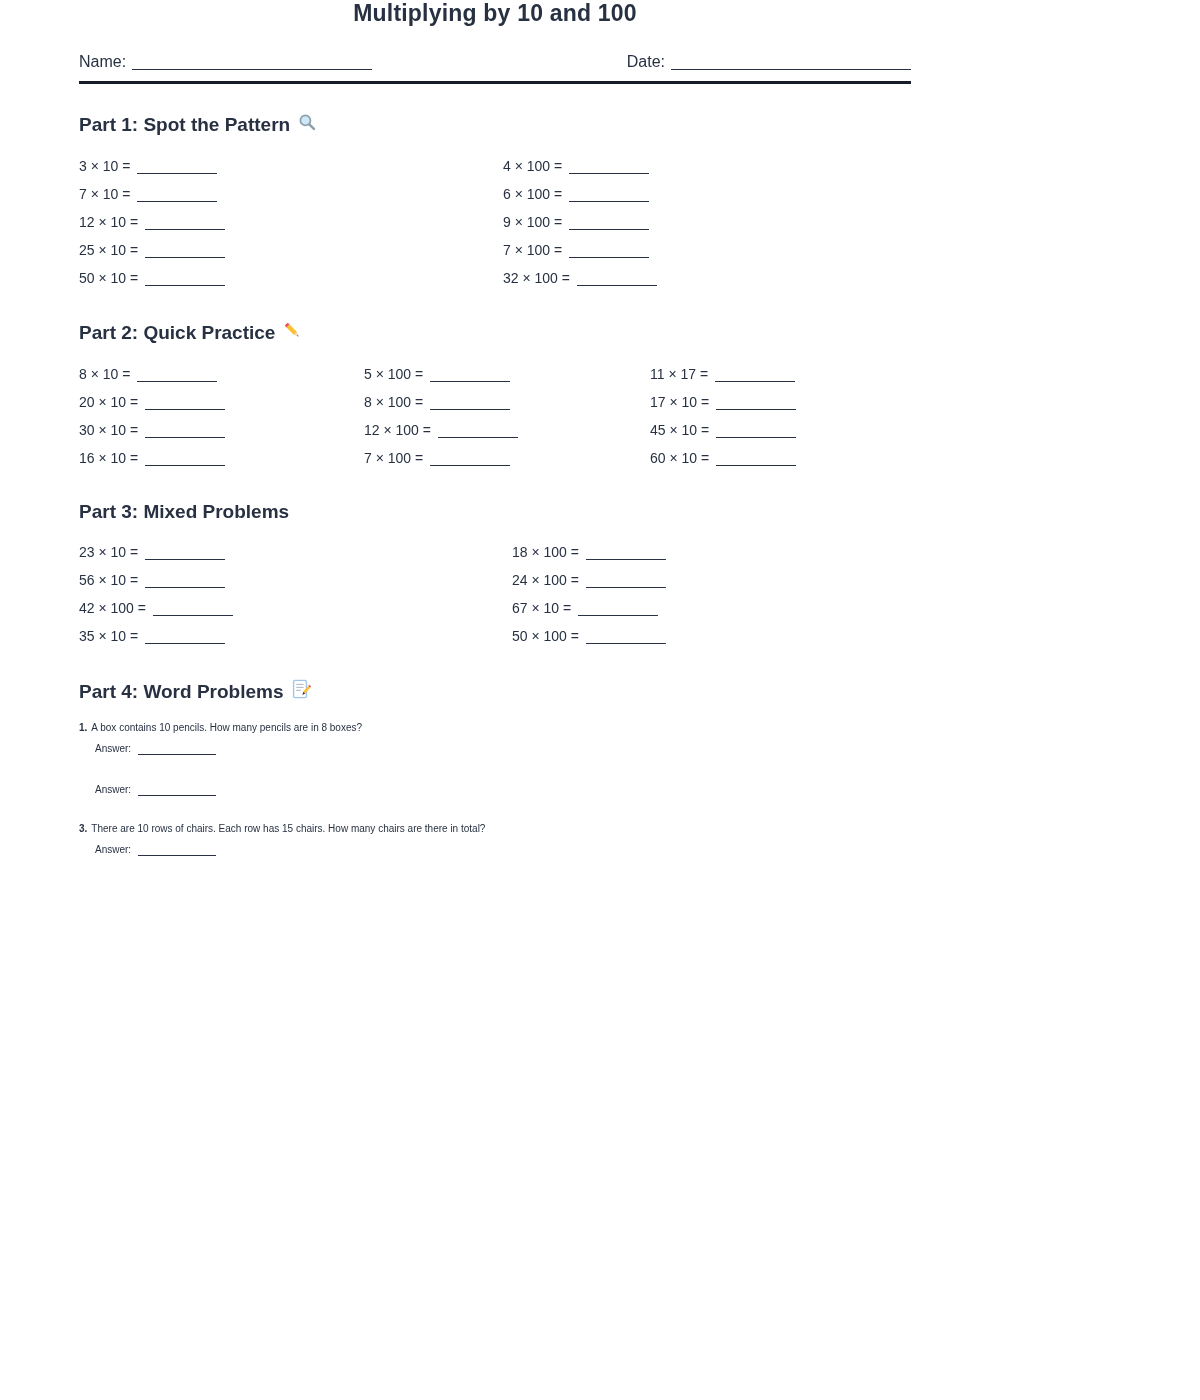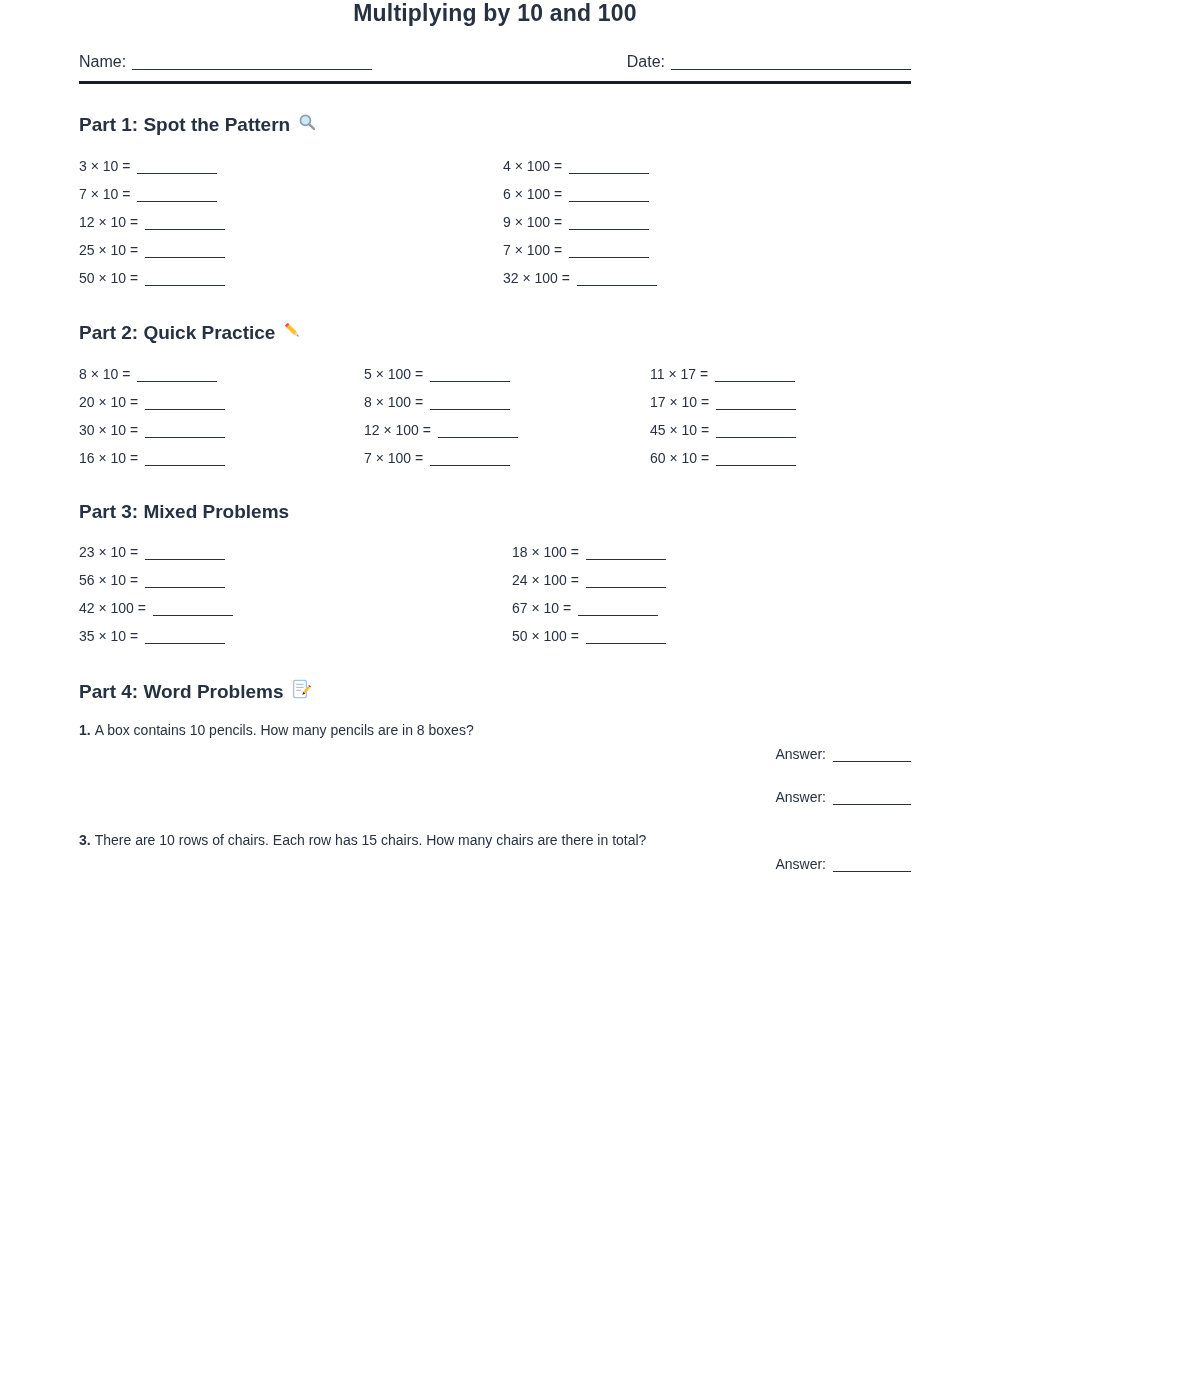--- a/index.html
+++ b/index.html
@@ -45,24 +45,24 @@
   .prob-grid.cols3  { grid-template-columns: 285px 286px auto; grid-template-rows: repeat(4, 28px); }
   .prob-grid.cols2b { grid-template-columns: 433px auto; grid-template-rows: repeat(4, 28px); }
   .prob { line-height: 28px; white-space: nowrap; }
 
   .blank {
     display: inline-block; width: 80px; height: 14px;
     border-bottom: 1.6px solid var(--text, #273142);
     margin-left: 7px; vertical-align: -3px;
   }
 
-  .wp-list { margin-top: 18px; font-size: 14px; }
+  .wp-list { margin-top: 18px; font-size: 10px; }
   .wp { margin-bottom: 27px; }
   .wp-q .wp-num { font-weight: bold; margin-right: 4px; }
-  .wp-a { margin: 8px 0 0 16px; text-align: right; }
+  .wp-a { margin: 8px 0 0 16px; }
   .wp-a .blank { width: 78px; }
 </style>
 </head>
 <body>
 
 <div class="page">
 
   <h1 class="title">Multiplying by 10 and 100</h1>
 
   <div class="id-row">

